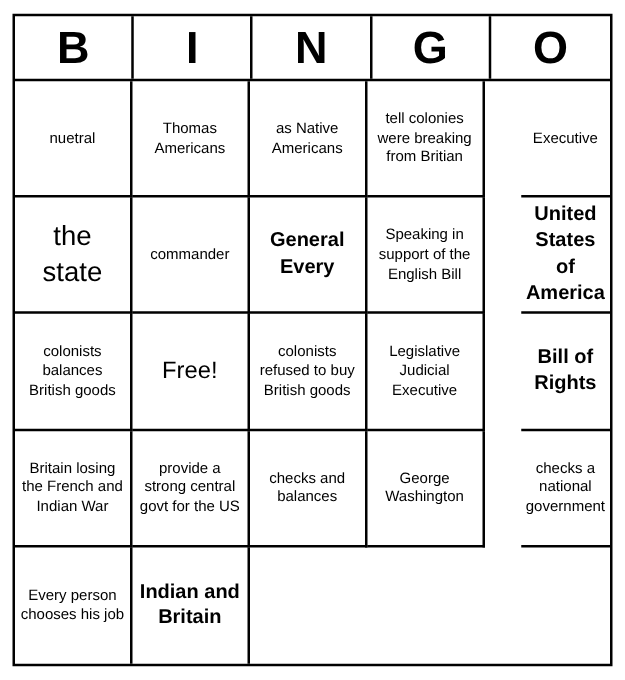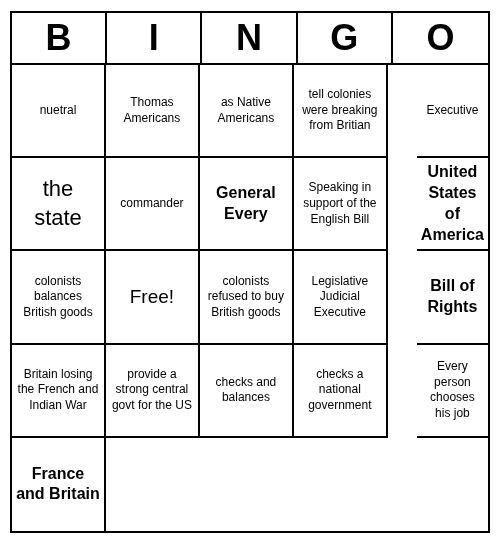--- a/index.html
+++ b/index.html
@@ -129,22 +129,25 @@
       <div class="bingo-cell">
         <span>Britain losing the French and Indian War</span>
       </div>
       <div class="bingo-cell">
         <span>provide a strong central govt for the US</span>
       </div>
       <div class="bingo-cell">
         <span>checks and balances</span>
       </div>
       <div class="bingo-cell">
+        <span>George Washington</span>
+      </div>
+      <div class="bingo-cell">
         <span>checks a national government</span>
       </div>
       <div class="bingo-cell">
         <span>Every person chooses his job</span>
       </div>
       <div class="bingo-cell medium-text">
-        <span>France and Britain</span>
+        <span>Indian and Britain</span>
       </div>
     </div>
 </div>
 
 </body></html>

